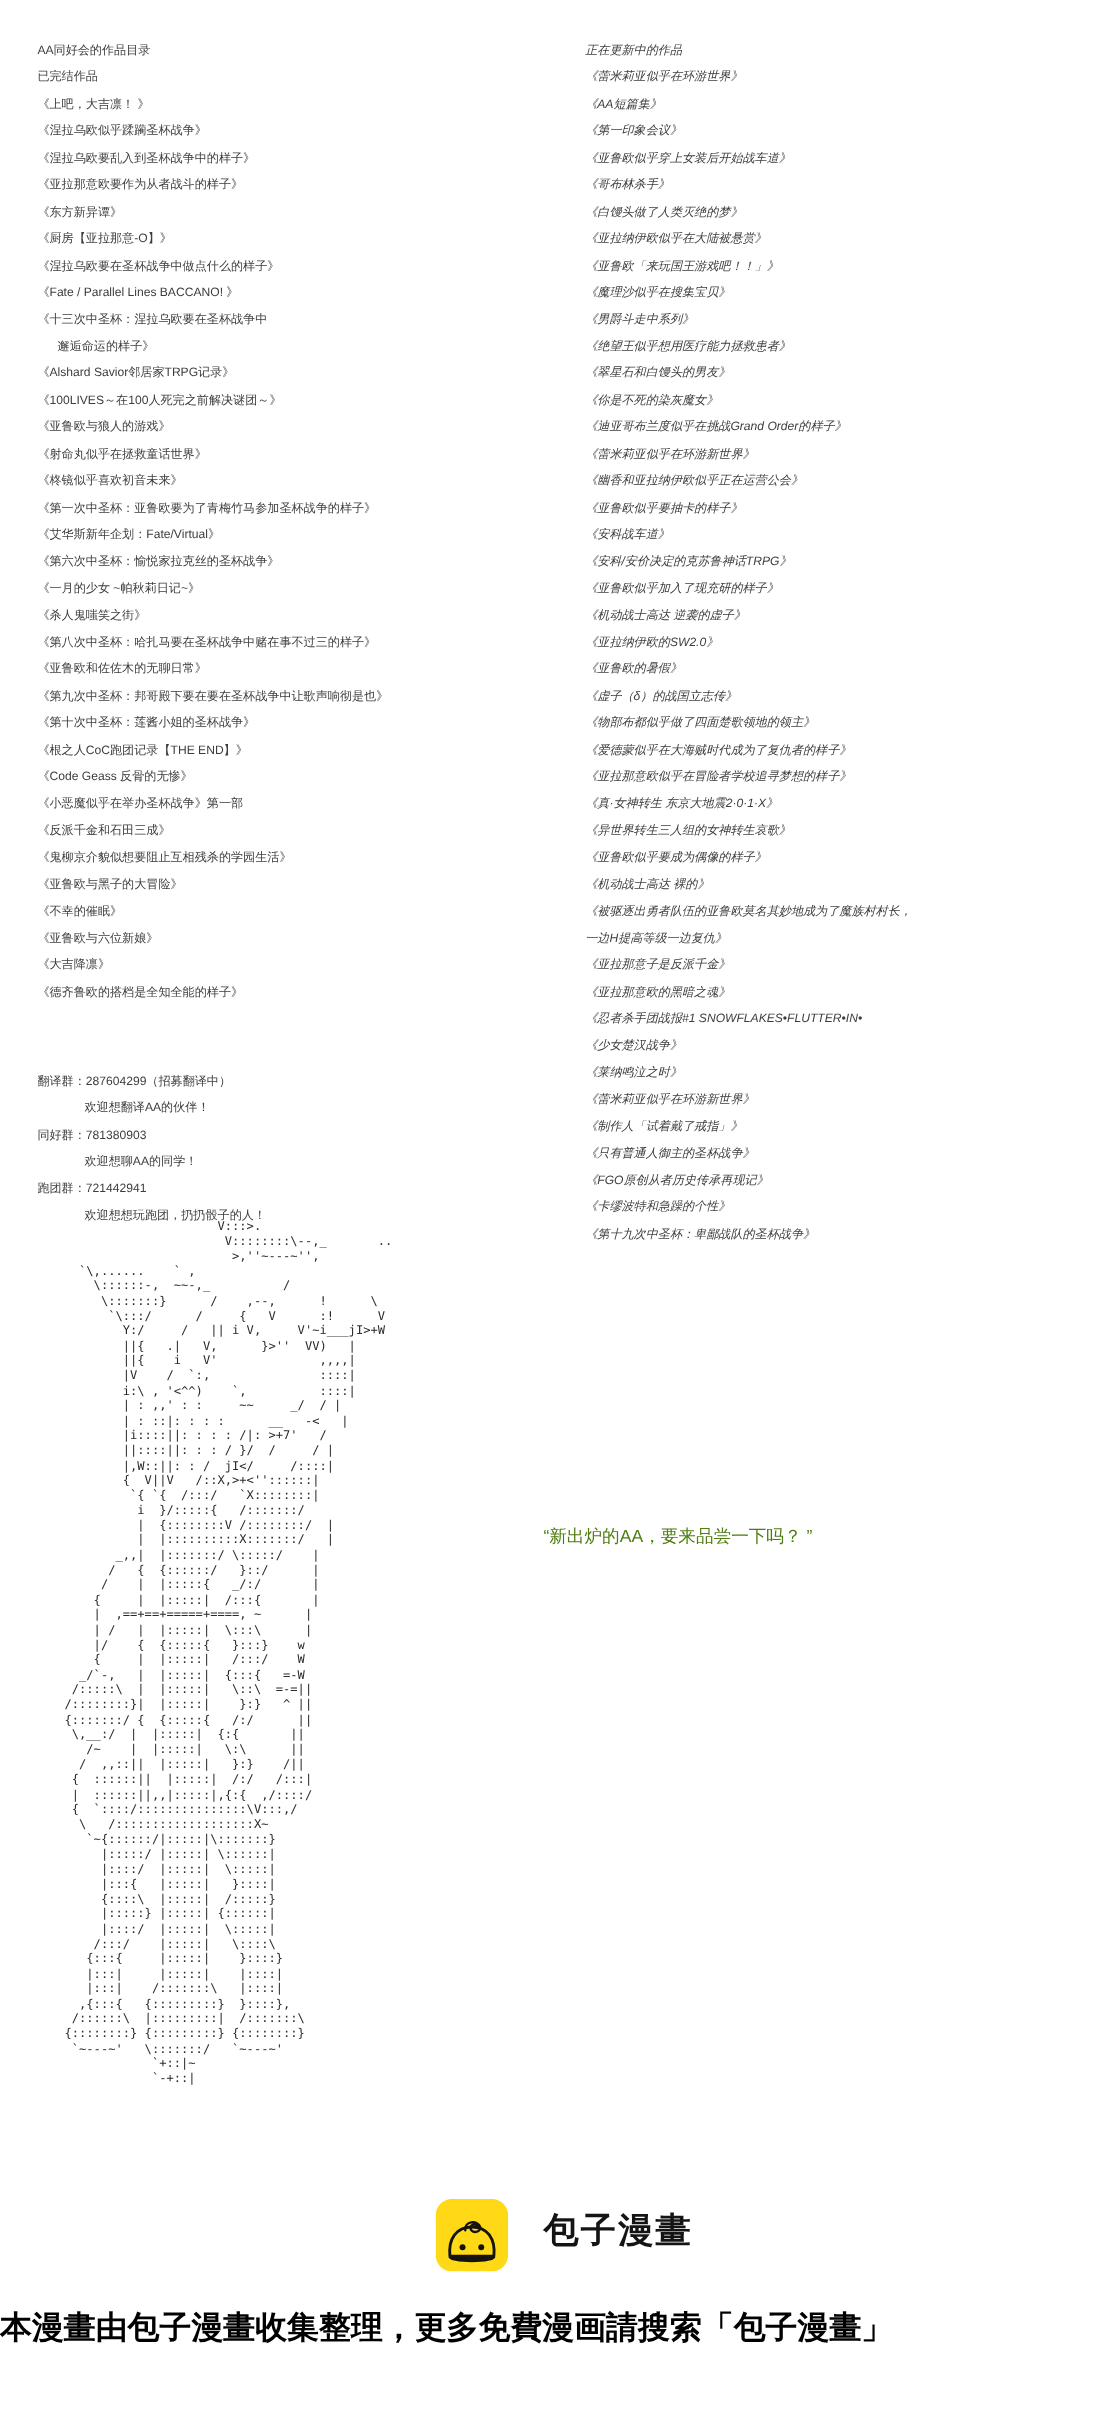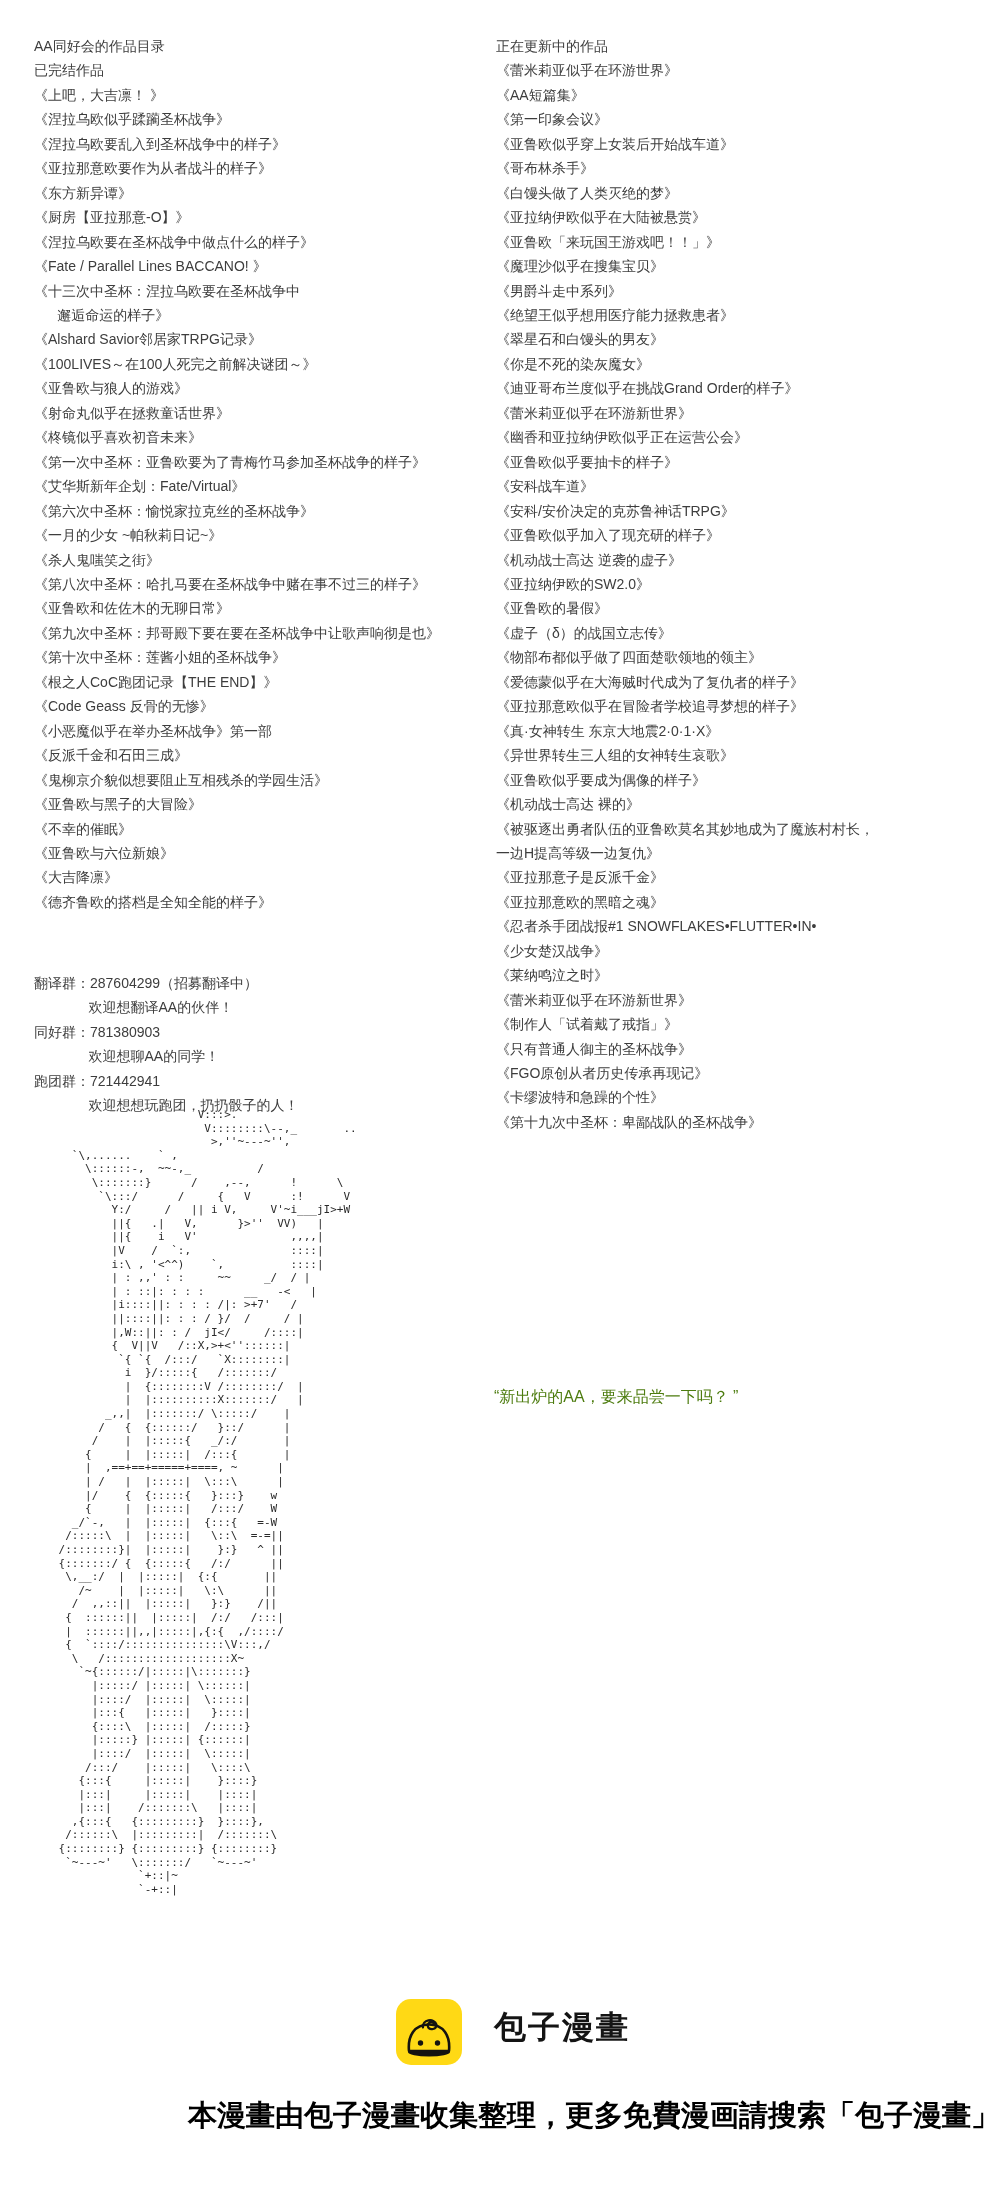--- a/index.html
+++ b/index.html
@@ -1,30 +1,30 @@
 <!DOCTYPE html>
 <html><head>
 <meta charset="utf-8">
 <style>
   html,body{margin:0;padding:0;background:#ffffff;}
   .page{position:relative;width:1000px;height:2209px;background:#fff;overflow:hidden;
         font-family:"Liberation Sans",sans-serif;color:#3d3d3d;}
-  .col{position:absolute;font-size:14px;line-height:24.45px;}
+  .col{position:absolute;font-size:11px;line-height:24.45px;}
   .col .line{white-space:pre;min-height:24.45px;}
   .left-col{left:34px;top:34px;}
   .groups-col{left:34px;top:938px;margin-top:33px;}
-  .right-col{left:496px;top:34px;}
+  .right-col{left:532px;top:34px;font-style:italic;}
   .art{position:absolute;left:52px;top:1108px;margin:0;color:#2a2a2a;
        font-family:"DejaVu Sans Mono",monospace;font-size:11px;line-height:13.6px;}
   .art .line{white-space:pre;min-height:13.6px;}
   .quote{position:absolute;left:494px;top:1387px;font-size:16px;color:#4d7c0f;white-space:pre;}
   .logo-icon{position:absolute;left:396px;top:1999px;}
   .logo-text{position:absolute;left:478px;top:2006px;font-size:32px;font-weight:700;
              color:#141414;letter-spacing:2px;margin-left:16px;}
-  .disclaimer{position:absolute;left:0;top:2096px;width:1000px;text-align:right;
+  .disclaimer{position:absolute;left:0;top:2096px;width:1000px;text-align:left;
               font-size:29px;font-weight:700;color:#000;}
 </style>
 </head>
 <body>
 
 <div class="page">
 
   <div class="col left-col">
       <div class="line">AA同好会的作品目录</div>
       <div class="line">已完结作品</div>

